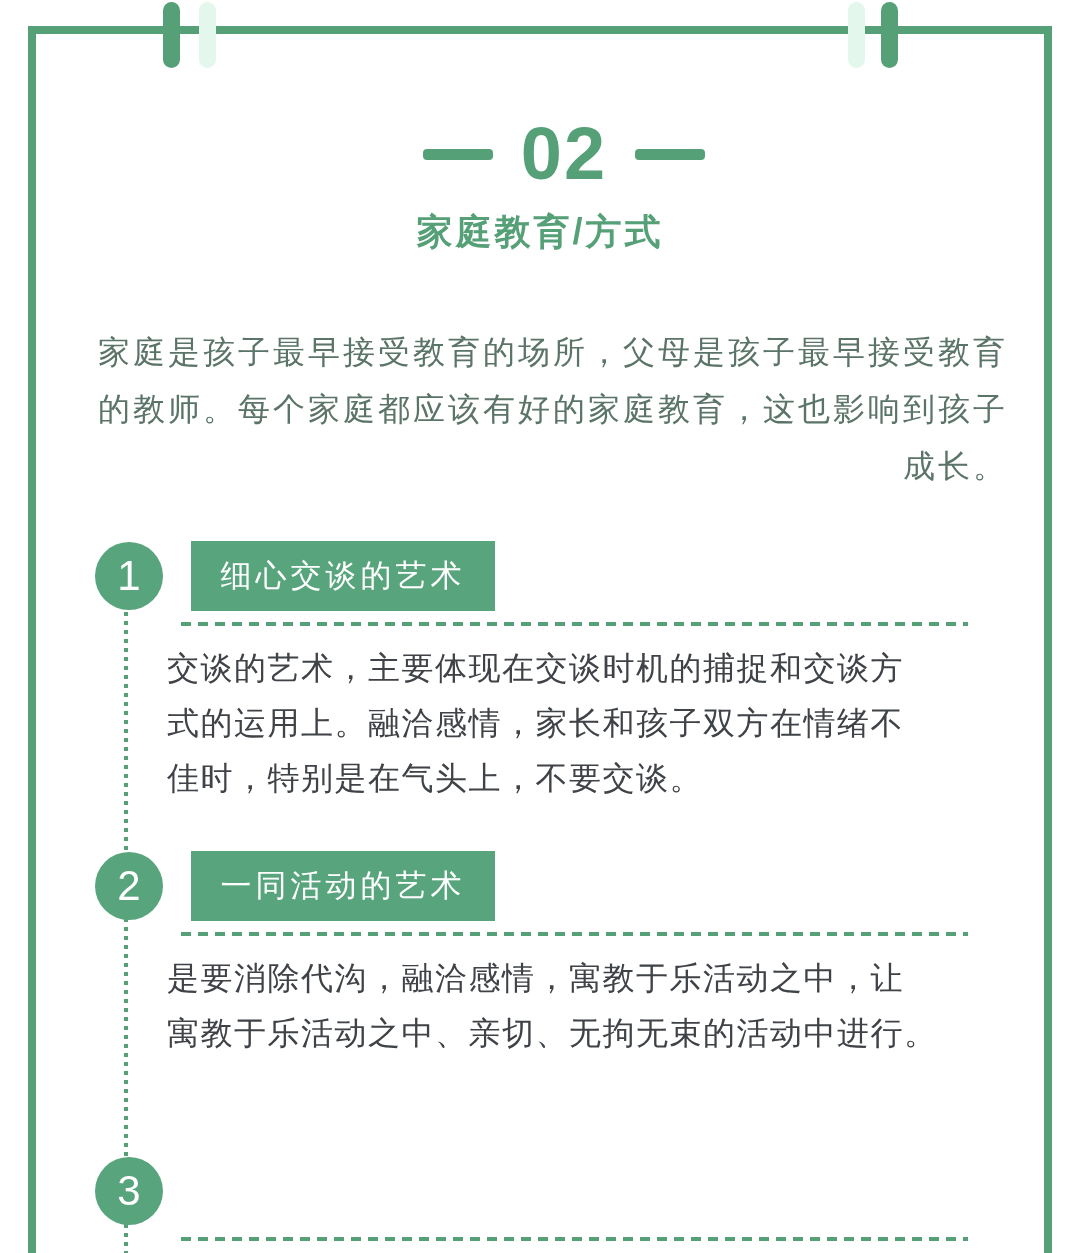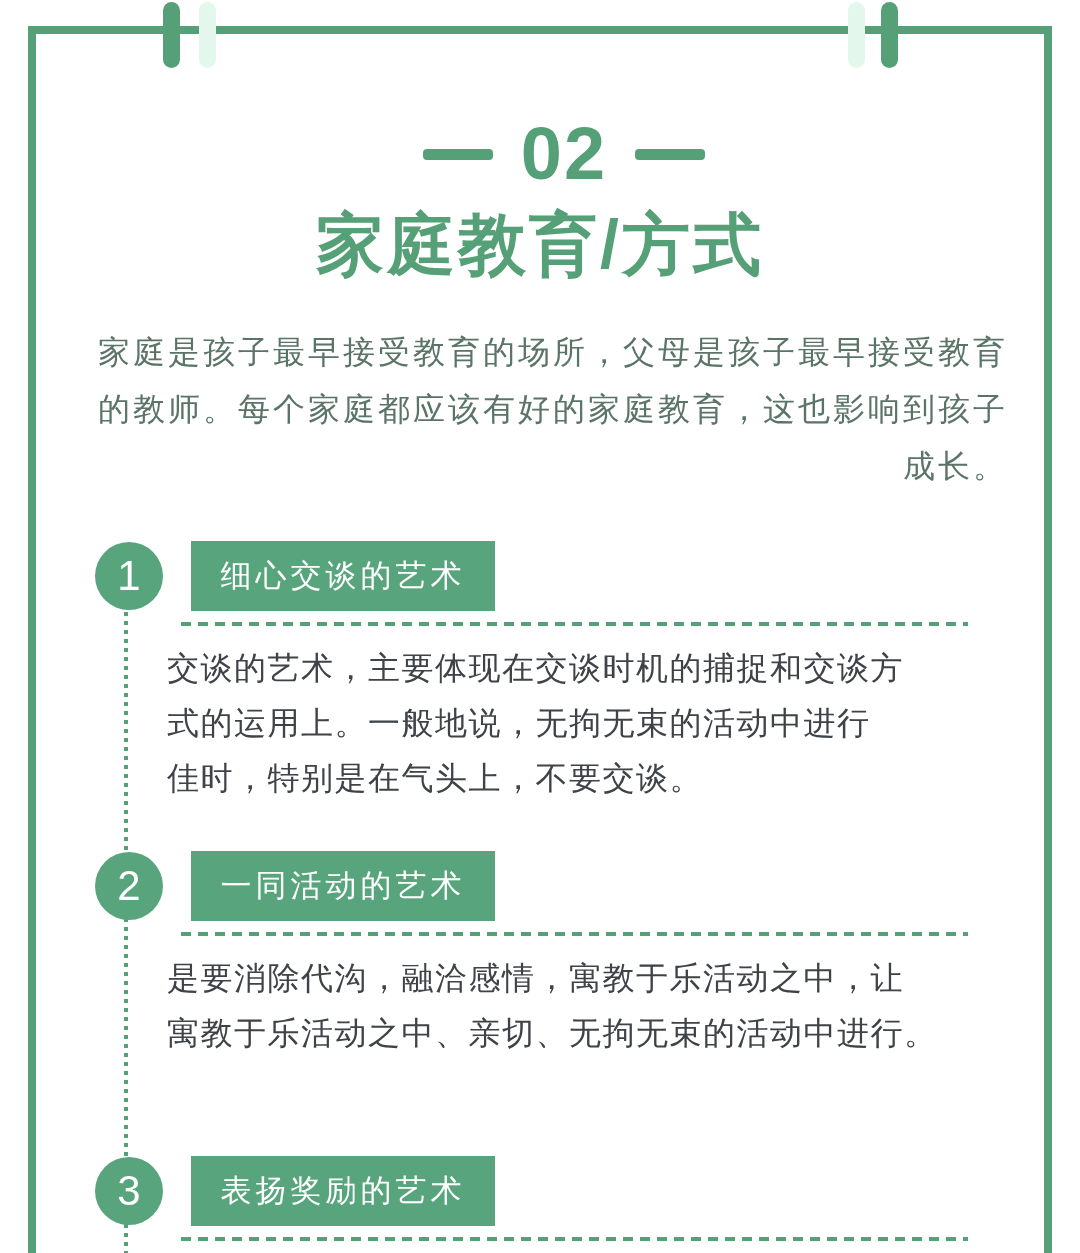--- a/index.html
+++ b/index.html
@@ -31,22 +31,22 @@
   .section-header{
     position:absolute;left:0;top:122px;width:100%;
     display:flex;align-items:center;justify-content:center;gap:28px;z-index:3;padding-left:48px;
   }
   .header-dash{width:70px;height:11px;border-radius:4px;background:var(--green);}
   .section-number{
     font-size:74px;line-height:64px;font-weight:bold;color:var(--green);
     letter-spacing:2px;
   }
   .page-title{
-    position:absolute;left:0;top:200px;width:100%;text-align:center;
-    font-size:68px;font-weight:bold;color:var(--green);letter-spacing:3px;z-index:3;
+    position:absolute;left:0;top:208px;width:100%;text-align:center;
+    font-size:36px;font-weight:bold;color:var(--green);letter-spacing:3px;z-index:3;
   }
 
   
   .intro{
     position:absolute;left:78px;top:324px;width:930px;
     font-size:32px;line-height:57px;letter-spacing:3px;color:var(--intro-text);z-index:3;text-align:right;
   }
 
   
   .vdots{
@@ -106,35 +106,34 @@
     </div>
 
   <div class="vdots"></div>
 
   <div class="item item-1">
     <div class="num-circle">1</div>
     <div class="heading-box">细心交谈的艺术</div>
     <div class="hdash"></div>
     <div class="item-body">
         <div class="tline">交谈的艺术，主要体现在交谈时机的捕捉和交谈方</div>
-        <div class="tline">式的运用上。一般地说，无拘无束的活动中进行</div>
+        <div class="tline">式的运用上。融洽感情，家长和孩子双方在情绪不</div>
         <div class="tline">佳时，特别是在气头上，不要交谈。</div>
       </div>
   </div>
 
   <div class="item item-2">
     <div class="num-circle">2</div>
     <div class="heading-box">一同活动的艺术</div>
     <div class="hdash"></div>
     <div class="item-body">
         <div class="tline">是要消除代沟，融洽感情，寓教于乐活动之中，让</div>
         <div class="tline">寓教于乐活动之中、亲切、无拘无束的活动中进行。</div>
       </div>
   </div>
 
   <div class="item item-3">
     <div class="num-circle">3</div>
-    <div class="heading-box">表扬奖励的艺术</div>
     <div class="hdash"></div>
     <div class="item-body"></div>
   </div>
 
 </div>
 
 </body></html>

